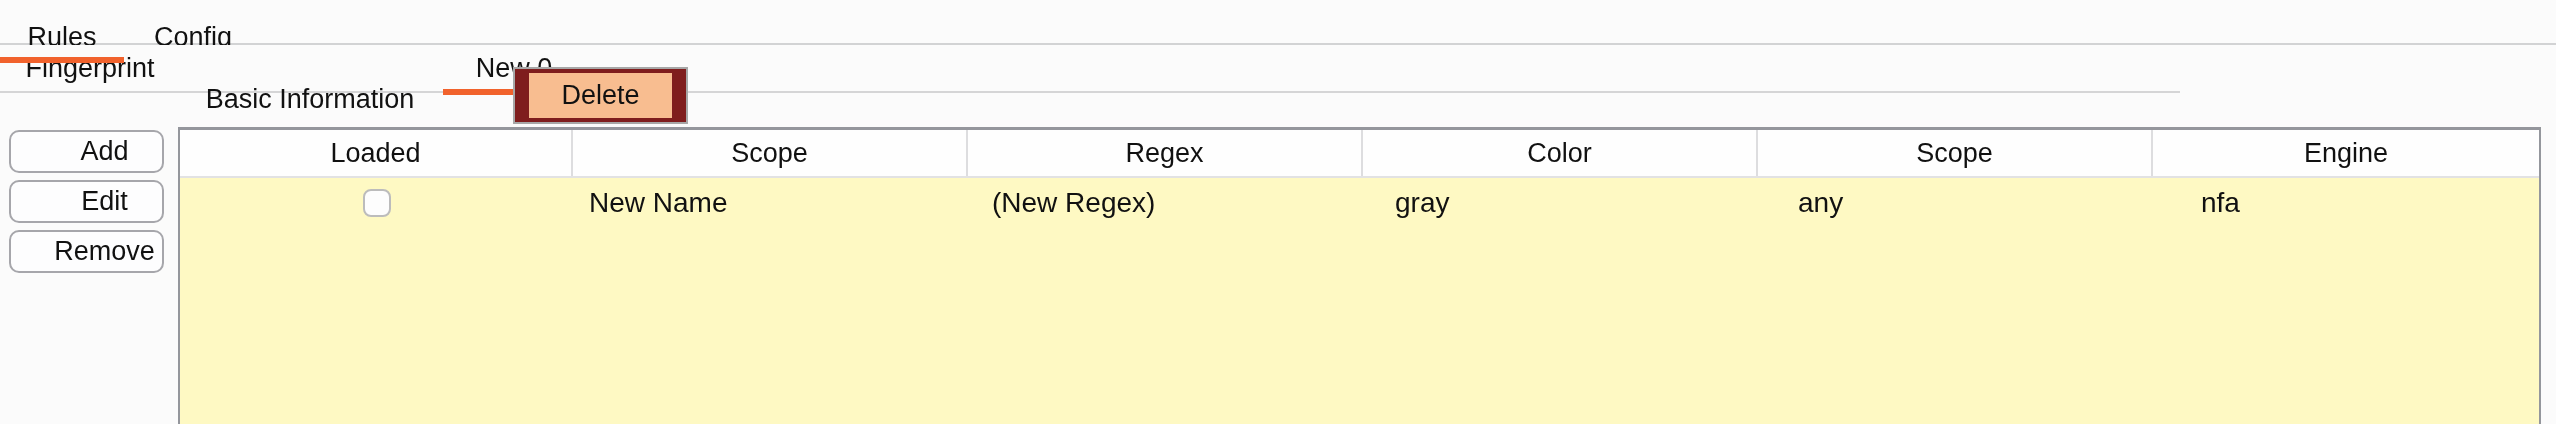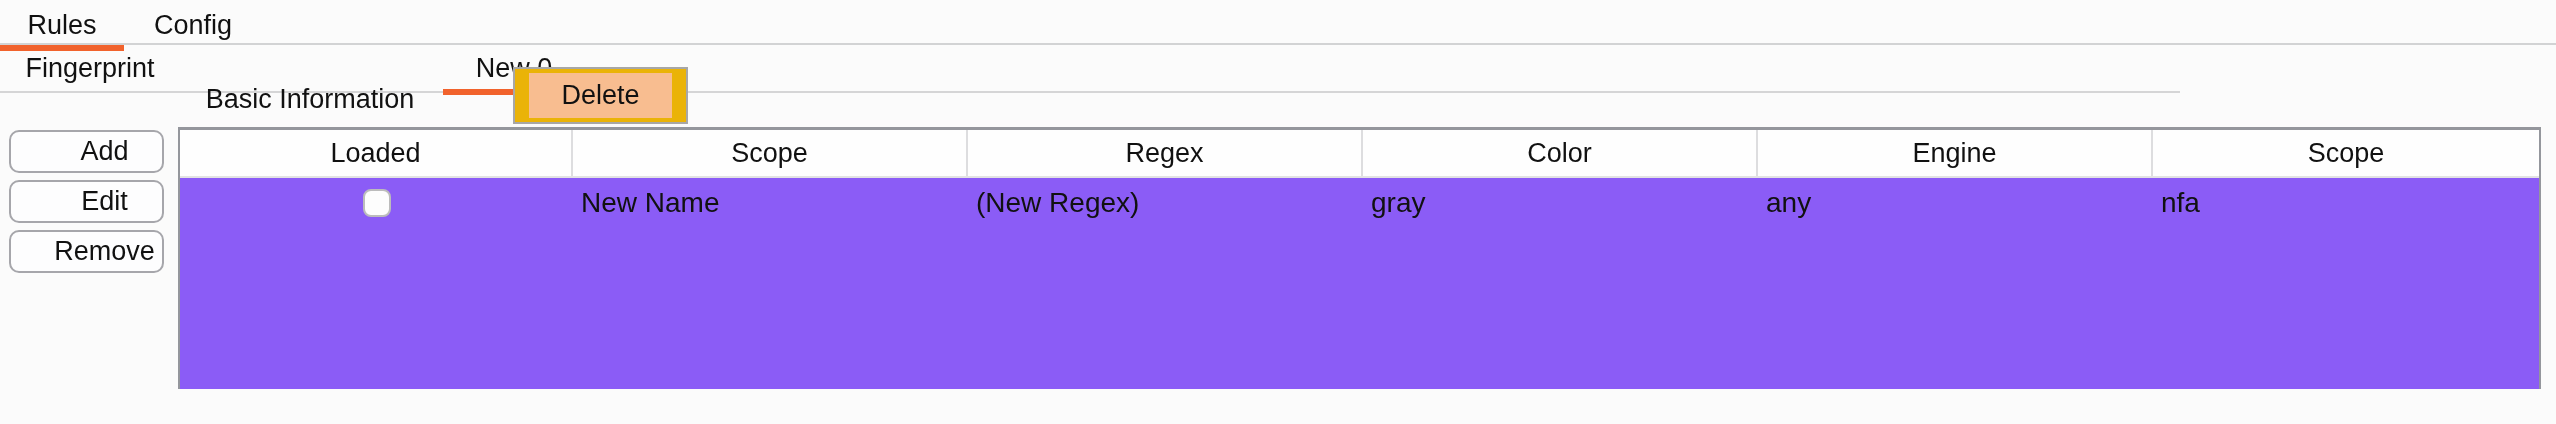--- a/index.html
+++ b/index.html
@@ -11,21 +11,21 @@
     position:relative;
   }
   .app{position:absolute;inset:0;}
 
   
   .tabbar1{
     position:absolute;left:0;top:0;width:2556px;height:43px;
     border-bottom:2px solid #d2d3d4;background:#fbfbfb;
   }
   .tab1{
-    position:absolute;top:4px;height:43px;
+    position:absolute;top:16px;height:43px;
     display:flex;align-items:center;justify-content:center;
     font-size:27px;
   }
   .tab1 .underline, .tab2 .underline{
     position:absolute;left:0;right:0;bottom:-4px;height:6px;
     background:#f1622c;z-index:3;
   }
 
   
   .tabbar2{
@@ -44,48 +44,48 @@
     display:flex;flex-direction:column;gap:7px;
   }
   .btn{
     height:43px;border:2px solid #a6a6ab;border-radius:10px;
     background:#fdfdfe;display:flex;align-items:center;justify-content:center;
     font-size:27px;box-sizing:border-box;padding-left:36px;
   }
 
   
   .table{
-    position:absolute;left:178px;top:127px;width:2363px;height:262px;
-    background:#8b5cf6;box-sizing:border-box;
+    position:absolute;left:178px;top:127px;width:2363px;height:297px;
+    background:#fef9c3;box-sizing:border-box;
     border:2px solid #94969c;border-bottom:none;border-top-width:3px;
   }
   .thead{
     display:grid;grid-template-columns:393px 395px 395px 395px 395px auto;
     height:46px;border-bottom:2px solid #e2e2e3;background:#fefefe;
   }
   .th{
     display:flex;align-items:center;justify-content:center;
     font-size:27px;border-right:2px solid #dddddf;box-sizing:border-box;
   }
   .th:last-child{border-right:none;}
   .trow{
     display:grid;grid-template-columns:393px 395px 395px 395px 395px auto;
-    height:50px;align-items:center;
+    height:50px;align-items:center;gap:8px;
   }
   .td{font-size:28px;padding-left:8px;white-space:nowrap;overflow:hidden;}
   .td.center{display:flex;justify-content:center;padding-left:0;}
   .checkbox{
     width:28px;height:28px;border:2px solid #bcbcbc;border-radius:8px;
     background:#fdfdfd;box-sizing:border-box;
   }
 
   
   .menu{
     position:absolute;left:513px;top:67px;width:175px;
-    background:#eab308;border:2px solid #a7a7a7;
+    background:#7f1d1d;border:2px solid #a7a7a7;
     padding:4px 14px;box-sizing:border-box;z-index:10;
   }
   .menu-item{
     height:45px;display:flex;align-items:center;justify-content:center;
     font-size:27px;
   }
   .menu-item.highlighted{background:#f8bd90;}
 </style>
 </head>
 <body>
@@ -126,22 +126,22 @@
       <span>Remove</span>
     </div>
   </div>
 
   <div class="table">
     <div class="thead">
       <div class="th">Loaded</div>
       <div class="th">Scope</div>
       <div class="th">Regex</div>
       <div class="th">Color</div>
+      <div class="th">Scope</div>
       <div class="th">Engine</div>
-      <div class="th">Scope</div>
     </div>
     <div class="trow">
       <div class="td center">
         <div class="checkbox"></div>
       </div>
       <div class="td">New Name</div>
       <div class="td">(New Regex)</div>
       <div class="td">gray</div>
       <div class="td">any</div>
       <div class="td">nfa</div>

